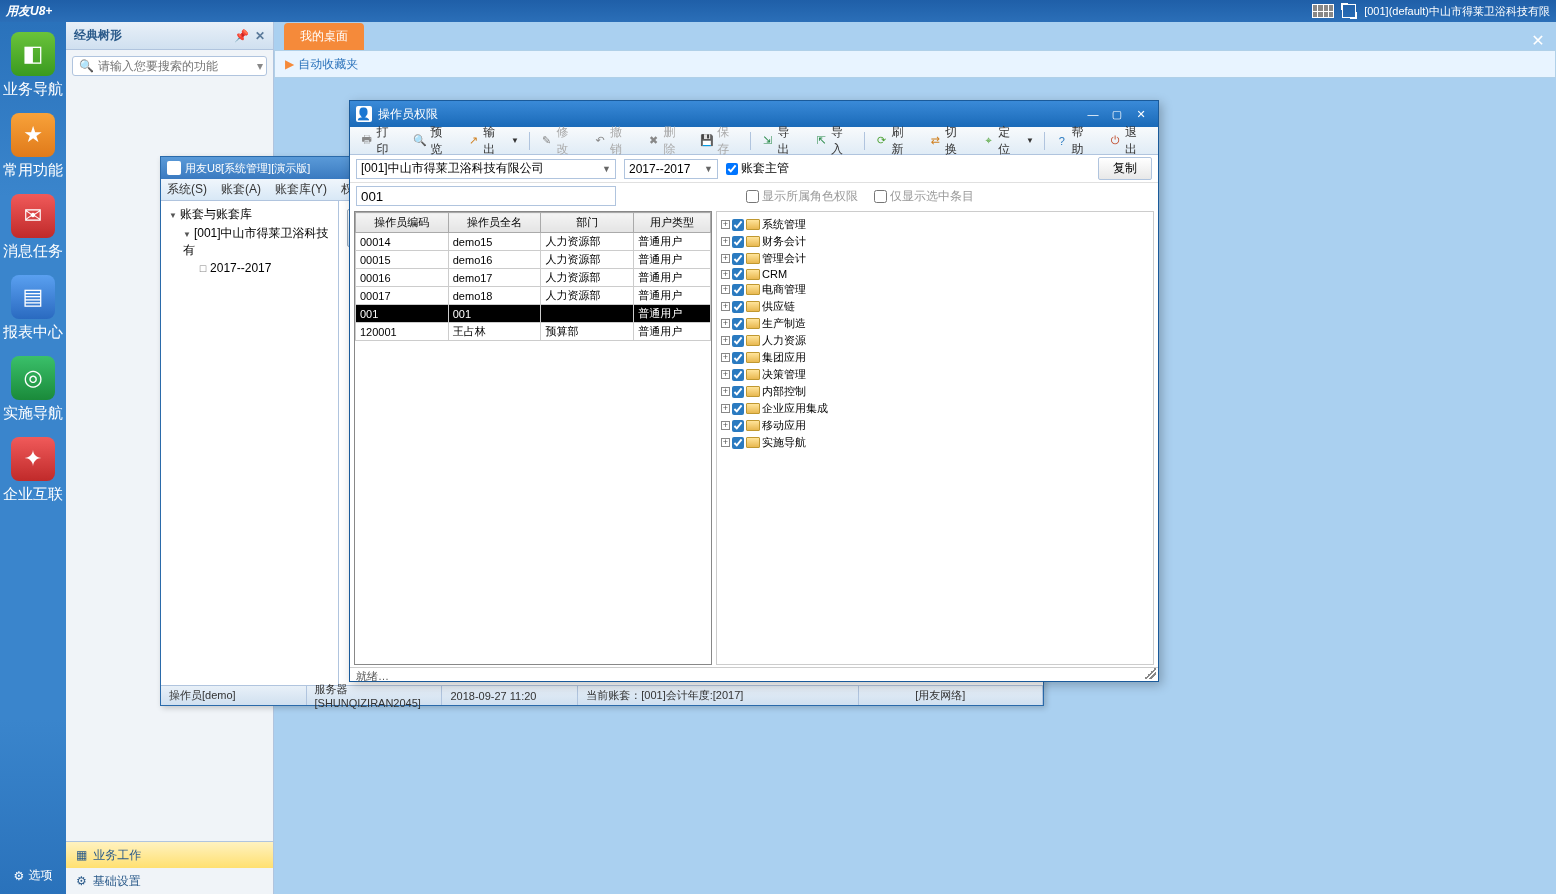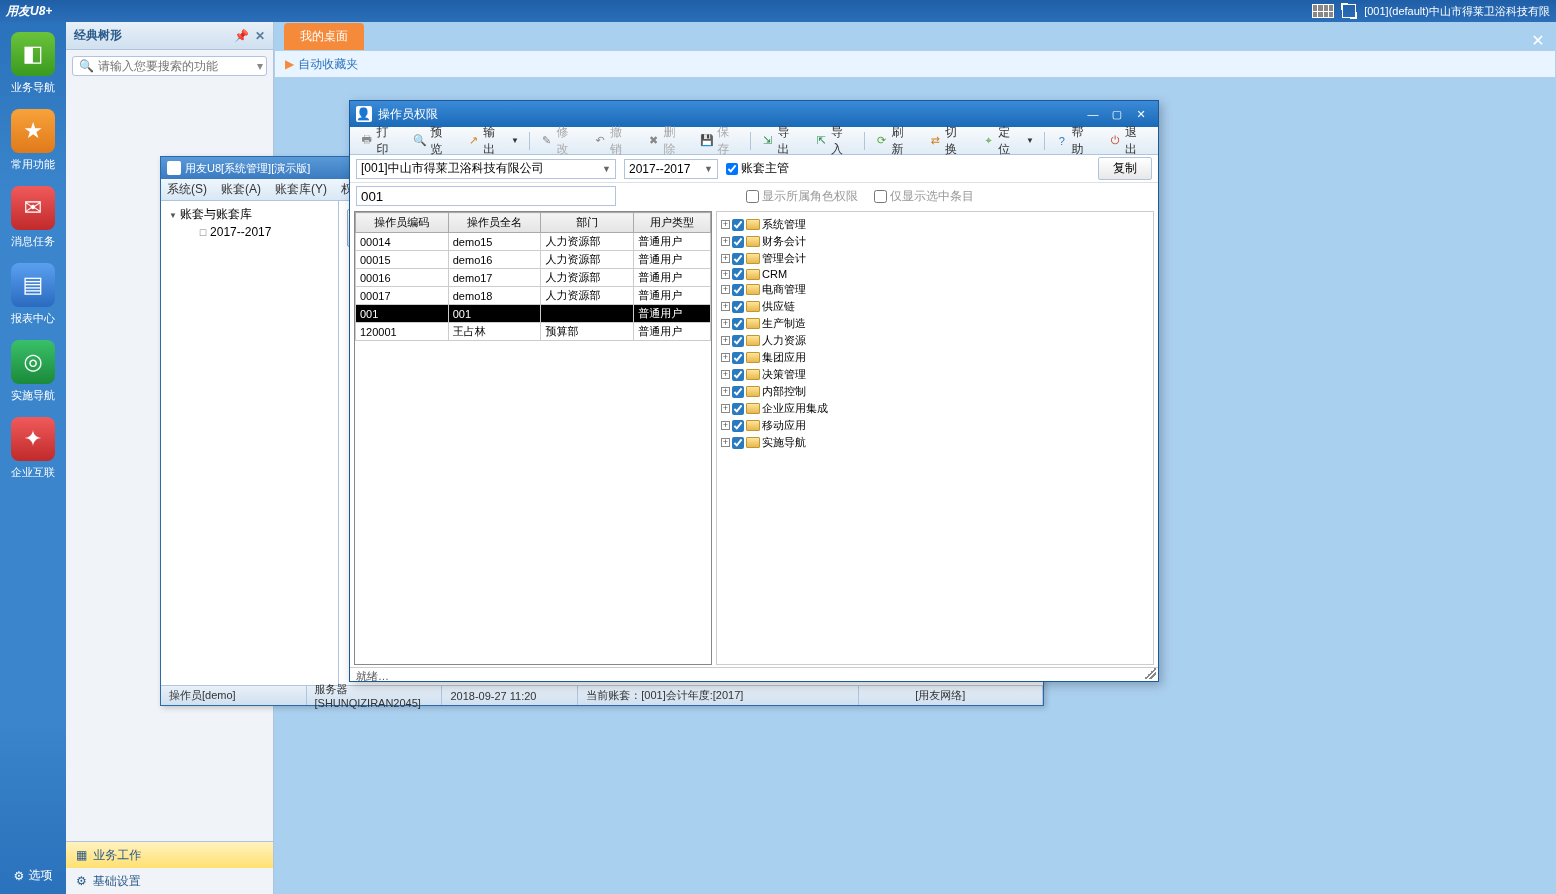--- a/index.html
+++ b/index.html
@@ -14,21 +14,21 @@
 .titlebar .expand-ico::before,.titlebar .expand-ico::after{content:"";position:absolute;width:6px;height:6px;border:1px solid #fff;}
 .titlebar .expand-ico::before{top:-2px;left:-2px;border-right:none;border-bottom:none;}
 .titlebar .expand-ico::after{bottom:-2px;right:-2px;border-left:none;border-top:none;}
 
 .main { display: flex; height: 872px; }
 
 
 .rail { width: 66px; background: linear-gradient(#2a72bb,#3a85cc 20%,#3a85cc 80%,#2a72bb); display:flex; flex-direction:column; align-items:center; padding-top:10px; gap:14px; color:#fff; }
 .rail .item { display:flex; flex-direction:column; align-items:center; gap:4px; cursor:pointer; }
 .rail .item .ico { width:44px; height:44px; border-radius:8px; display:flex; align-items:center; justify-content:center; font-size:22px; color:#fff; }
-.rail .item span { font-size:11px; }
+.rail .item span { font-size:15px; }
 .rail .spacer { flex:1; }
 .rail .opt { display:flex; align-items:center; gap:4px; color:#fff; margin-bottom:10px; cursor:pointer; }
 .ico-green{background:linear-gradient(#6ac33a,#3a9a1f);}
 .ico-orange{background:linear-gradient(#f8a23a,#e07a1a);}
 .ico-red{background:linear-gradient(#f05a5a,#c02a2a);}
 .ico-blue{background:linear-gradient(#5aa0f0,#2a6ac0);}
 .ico-green2{background:linear-gradient(#3ac06a,#1a8a3a);}
 .ico-red2{background:linear-gradient(#f05a5a,#c02a2a);}
 
 
@@ -214,20 +214,21 @@
       </div>
       <div class="menubar">
         <span>系统(S)</span>
         <span>账套(A)</span>
         <span>账套库(Y)</span>
         <span>权限</span>
       </div>
       <div class="body">
         <div class="tree">
           <div class="node caret">账套与账套库</div>
+          <div class="node caret indent1">[001]中山市得莱卫浴科技有</div>
           <div class="node leaf indent2">2017--2017</div>
         </div>
         <div class="iconarea">
           <div class="docico"></div>
         </div>
       </div>
       <div class="status">
         <div style="width:150px;">操作员[demo]</div>
         <div style="width:140px;">服务器[SHUNQIZIRAN2045]</div>
         <div style="width:140px;">2018-09-27 11:20</div>

